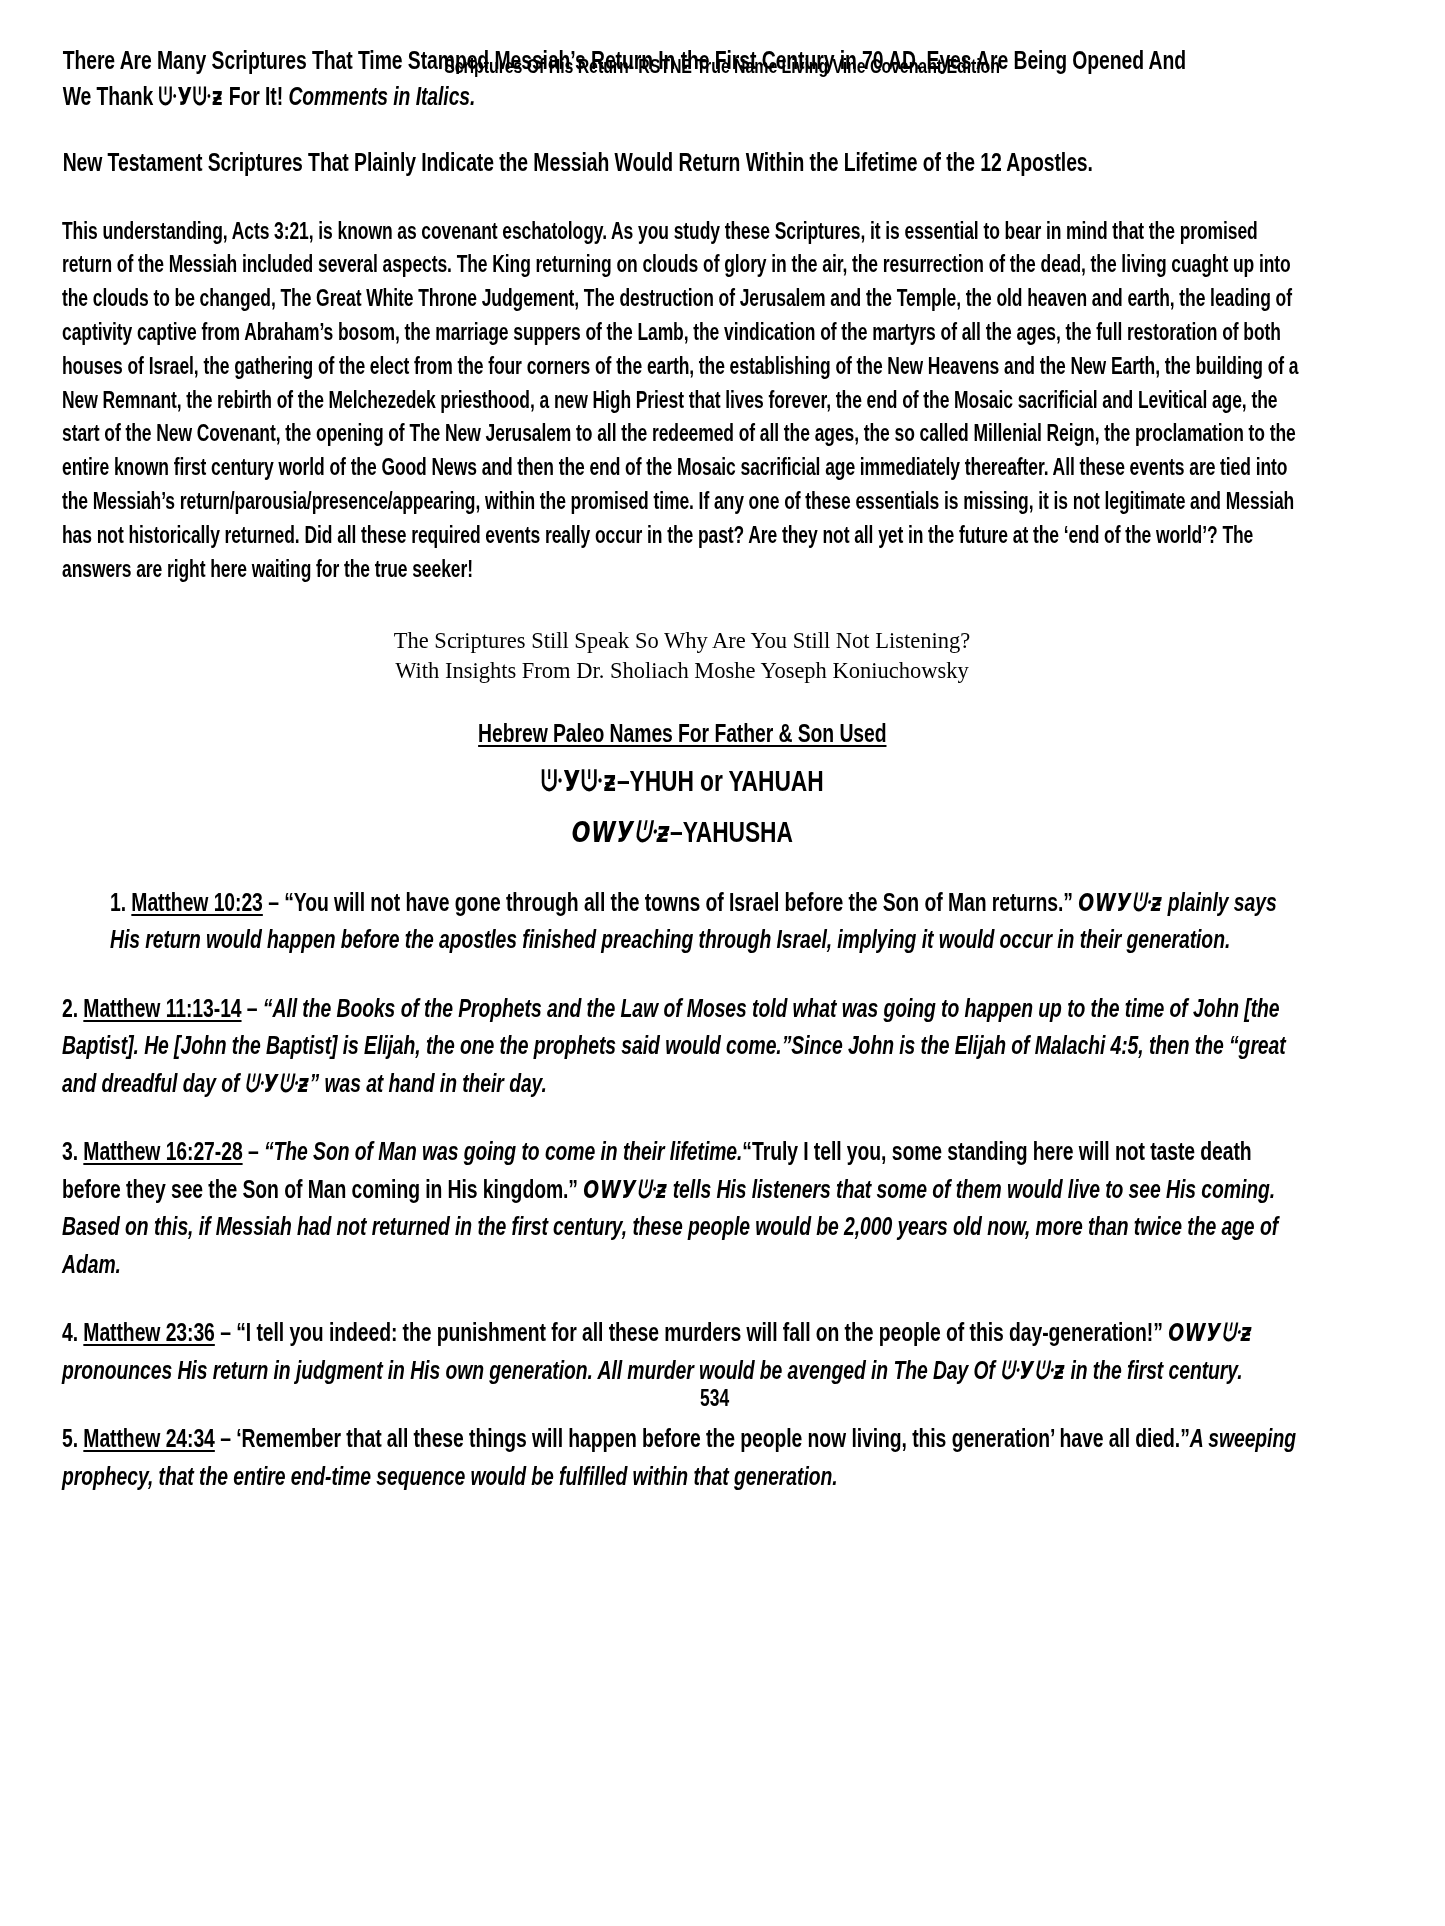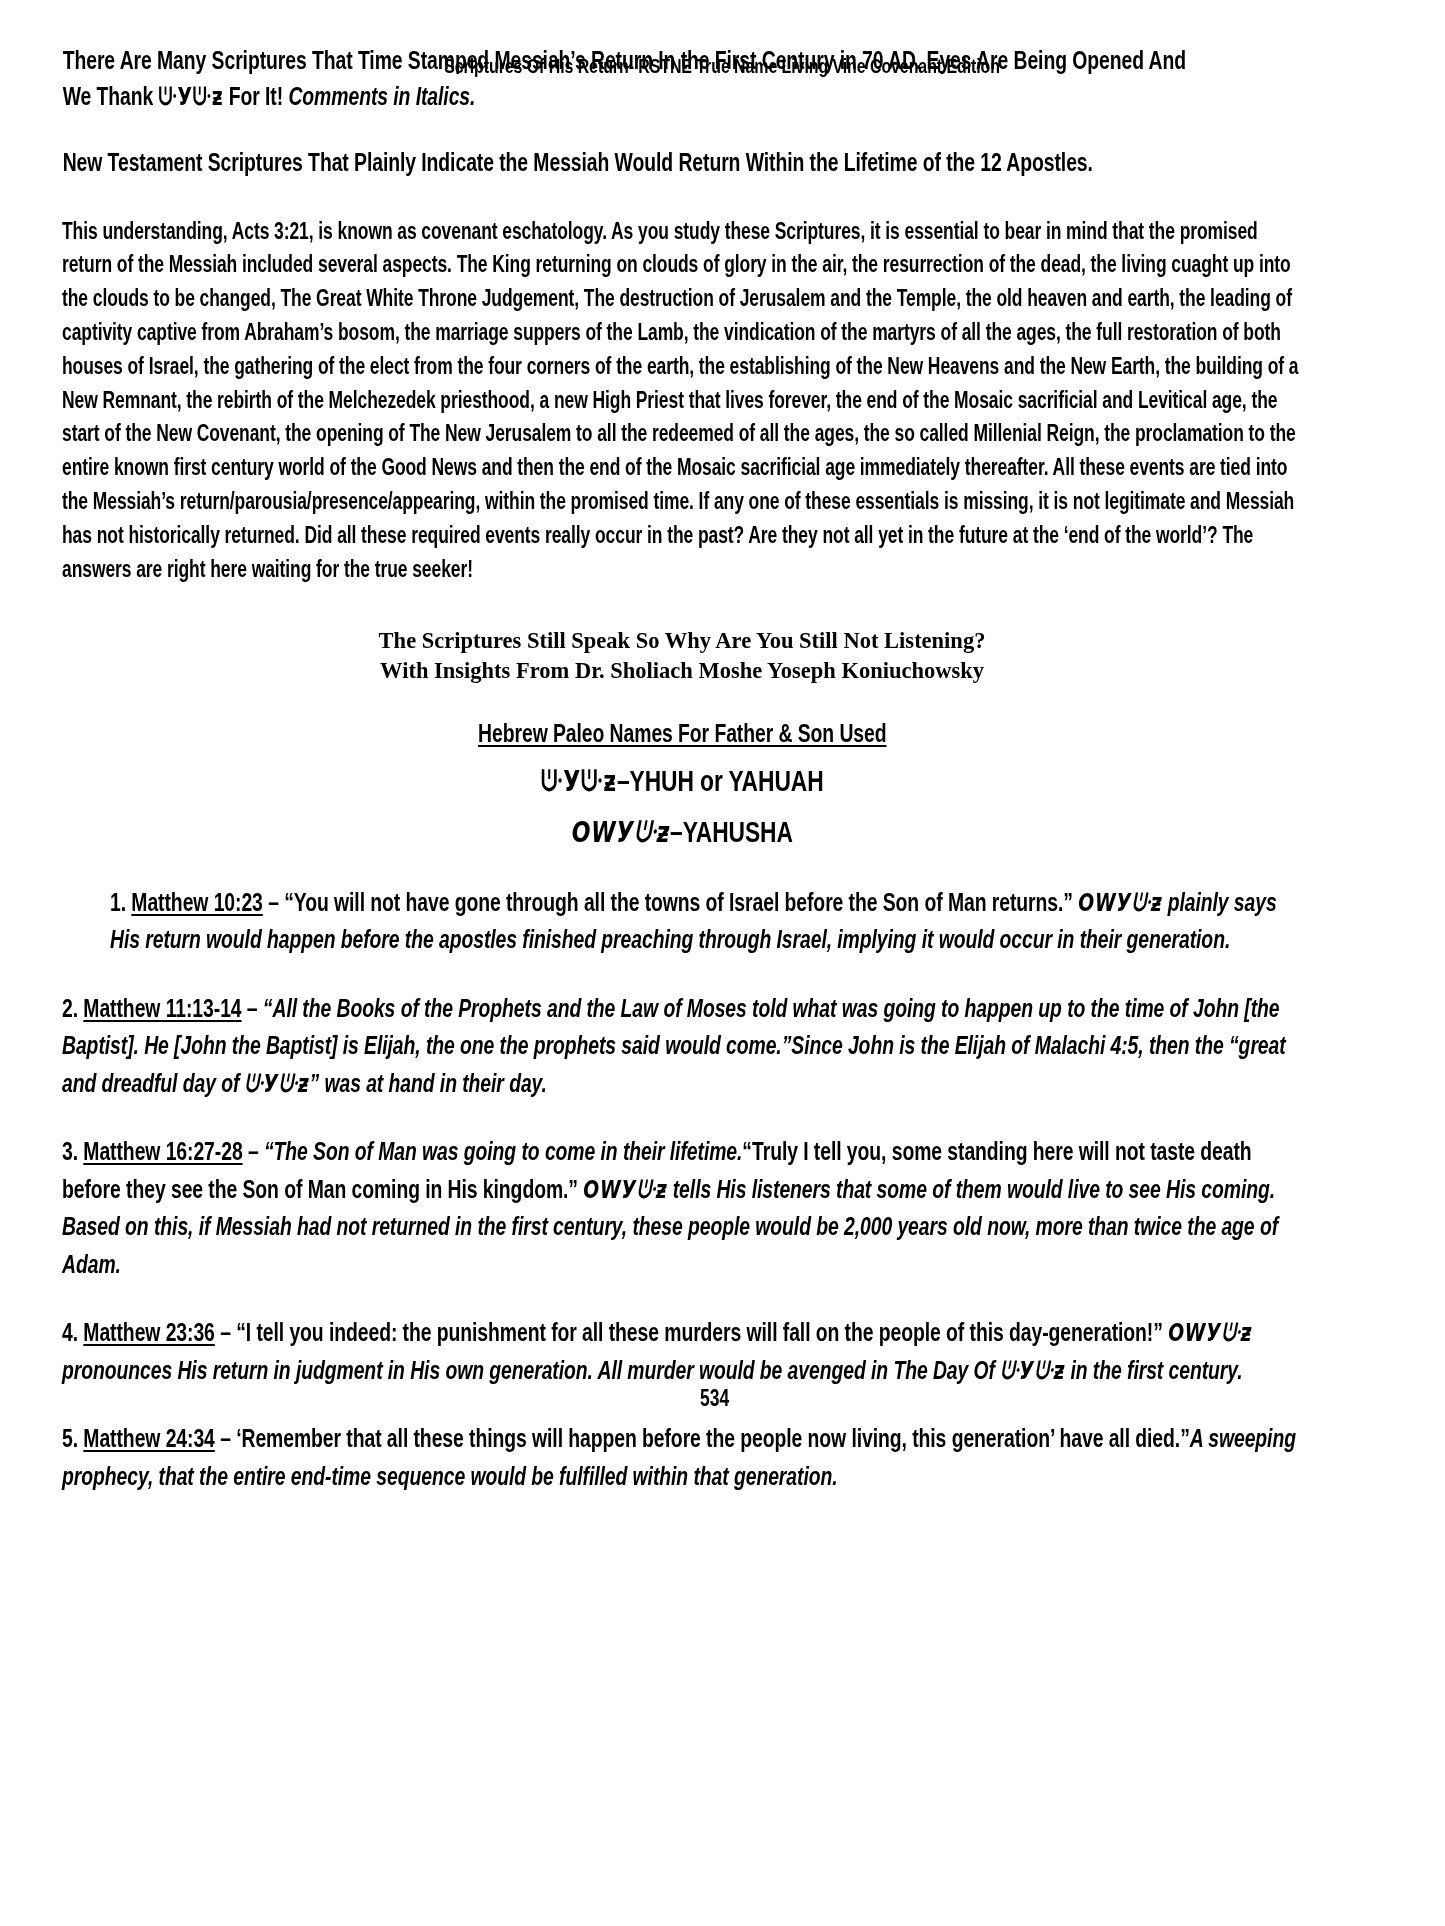--- a/index.html
+++ b/index.html
@@ -83,21 +83,21 @@
     margin-top: 34px;
     text-align: left;
     font-size: 23px;
     line-height: 1.47;
   }
 
   .speak-block {
     margin-top: 40px;
     text-align: center;
     font-family: "Liberation Serif", serif;
-    font-weight: bold;
+    font-weight: normal;
     font-size: 22.5px;
     line-height: 1.3;
   }
 
   .names-block {
     margin-top: 34px;
     text-align: center;
   }
   .names-heading {
     font-size: 25.5px;

